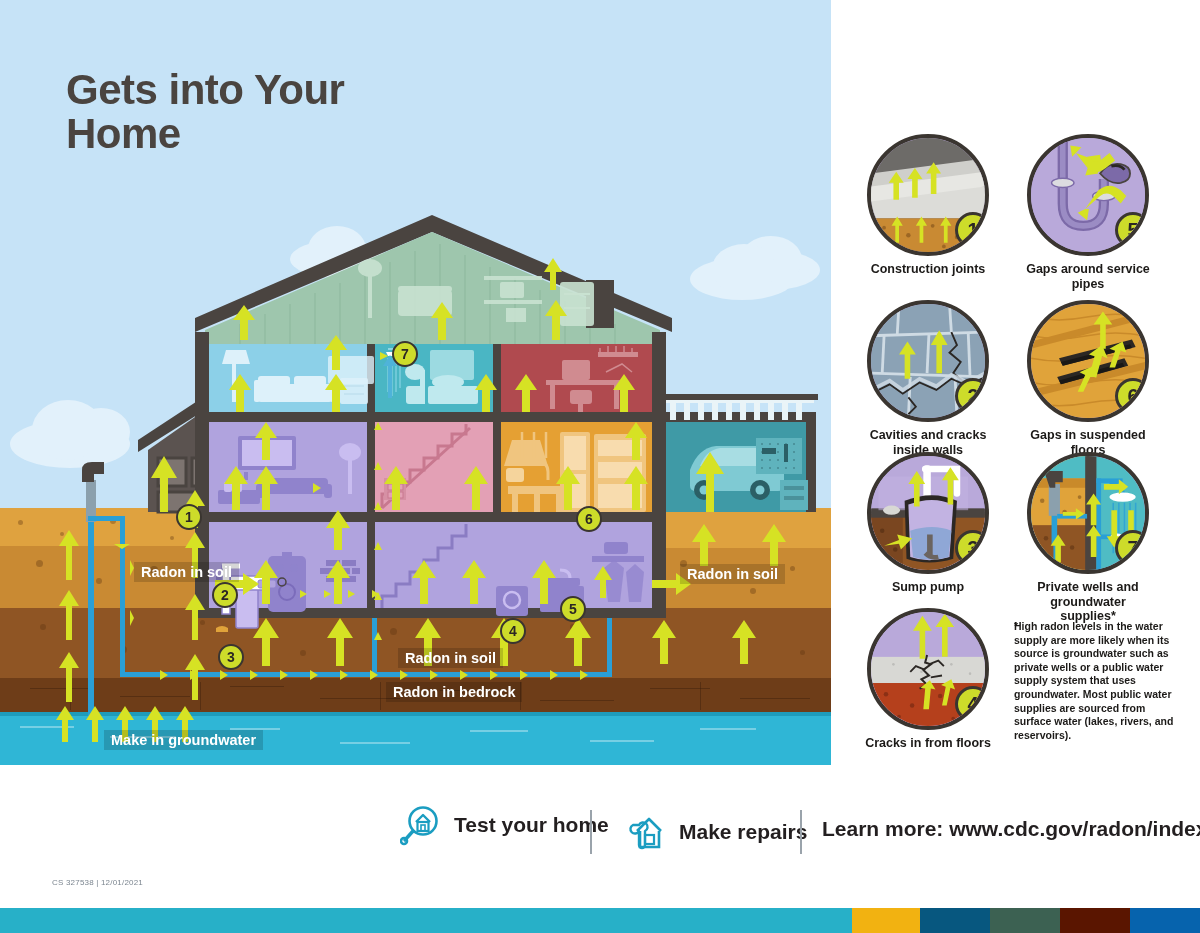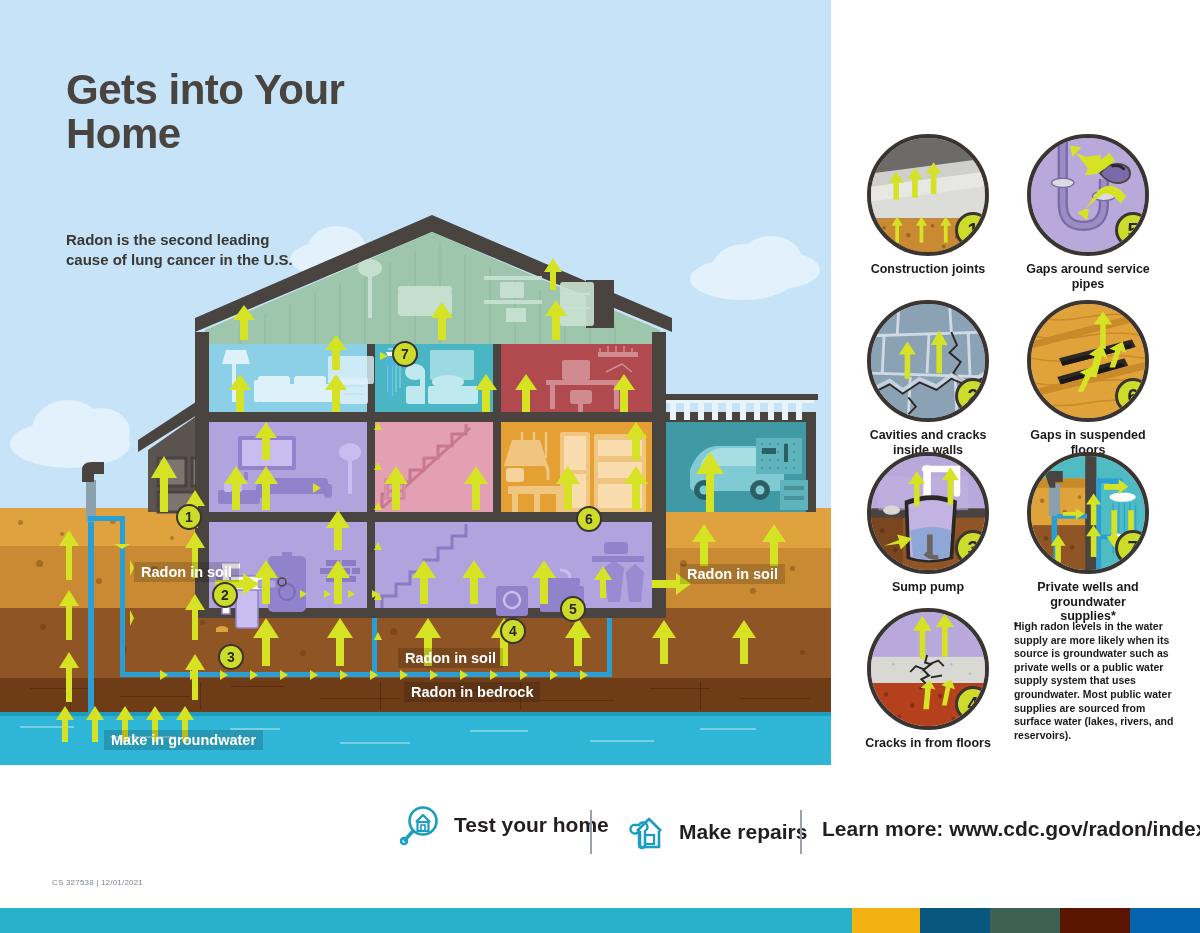--- a/index.html
+++ b/index.html
@@ -586,38 +586,37 @@
           <path d="M374,640 l4,-8 l4,8 z"></path>
         <path d="M380,352 l8,4 l-8,4 z"></path>
         <path d="M130,560 l4,8 l-4,8 z"></path>
           <path d="M130,610 l4,8 l-4,8 z"></path>
         <path d="M313,483 l8,5 l-8,5 z" transform="translate(0,0)"></path>
       </g>
     </svg>
 
     <div class="label-soil" style="left:134px; top:562px;">Radon in soil</div>
     <div class="label-soil" style="left:398px; top:648px;">Radon in soil</div>
-    <div class="label-soil" style="left:404px; top:682px;">Radon in bedrock</div>
+    <div class="label-soil" style="left:386px; top:682px;">Radon in bedrock</div>
     <div class="label-soil" style="left:104px; top:730px;">Make in groundwater</div>
     <div class="label-soil" style="left:680px; top:564px;">Radon in soil</div>
 
     <div class="marker" style="left:176px; top:504px;">1</div>
     <div class="marker" style="left:212px; top:582px;">2</div>
     <div class="marker" style="left:218px; top:644px;">3</div>
     <div class="marker" style="left:500px; top:618px;">4</div>
     <div class="marker" style="left:560px; top:596px;">5</div>
     <div class="marker" style="left:576px; top:506px;">6</div>
     <div class="marker" style="left:392px; top:341px;">7</div>
   </div>
 
   <div class="title">
     <div>Gets into Your</div>
     <div>Home</div>
   </div>
-  <div class="subtitle">Radon is the second leading cause of lung cancer in the U.S.</div>
 
   <div class="callout" style="left:862px; top:134px;">
     <div class="circ">
       <svg class="inner" viewBox="0 0 122 122">
         <rect width="122" height="122" fill="#6d6b68"></rect>
         <rect y="38" width="122" height="14" fill="#b9b9b7"></rect>
         <rect y="52" width="122" height="34" fill="#dcdcd8"></rect>
         <polygon points="0,38 122,22 122,38 0,54" fill="#cfcfcb"></polygon>
         <polygon points="0,52 122,36 122,52 0,68" fill="#e7e7e3"></polygon>
         <rect y="86" width="122" height="36" fill="#c98a33"></rect>

